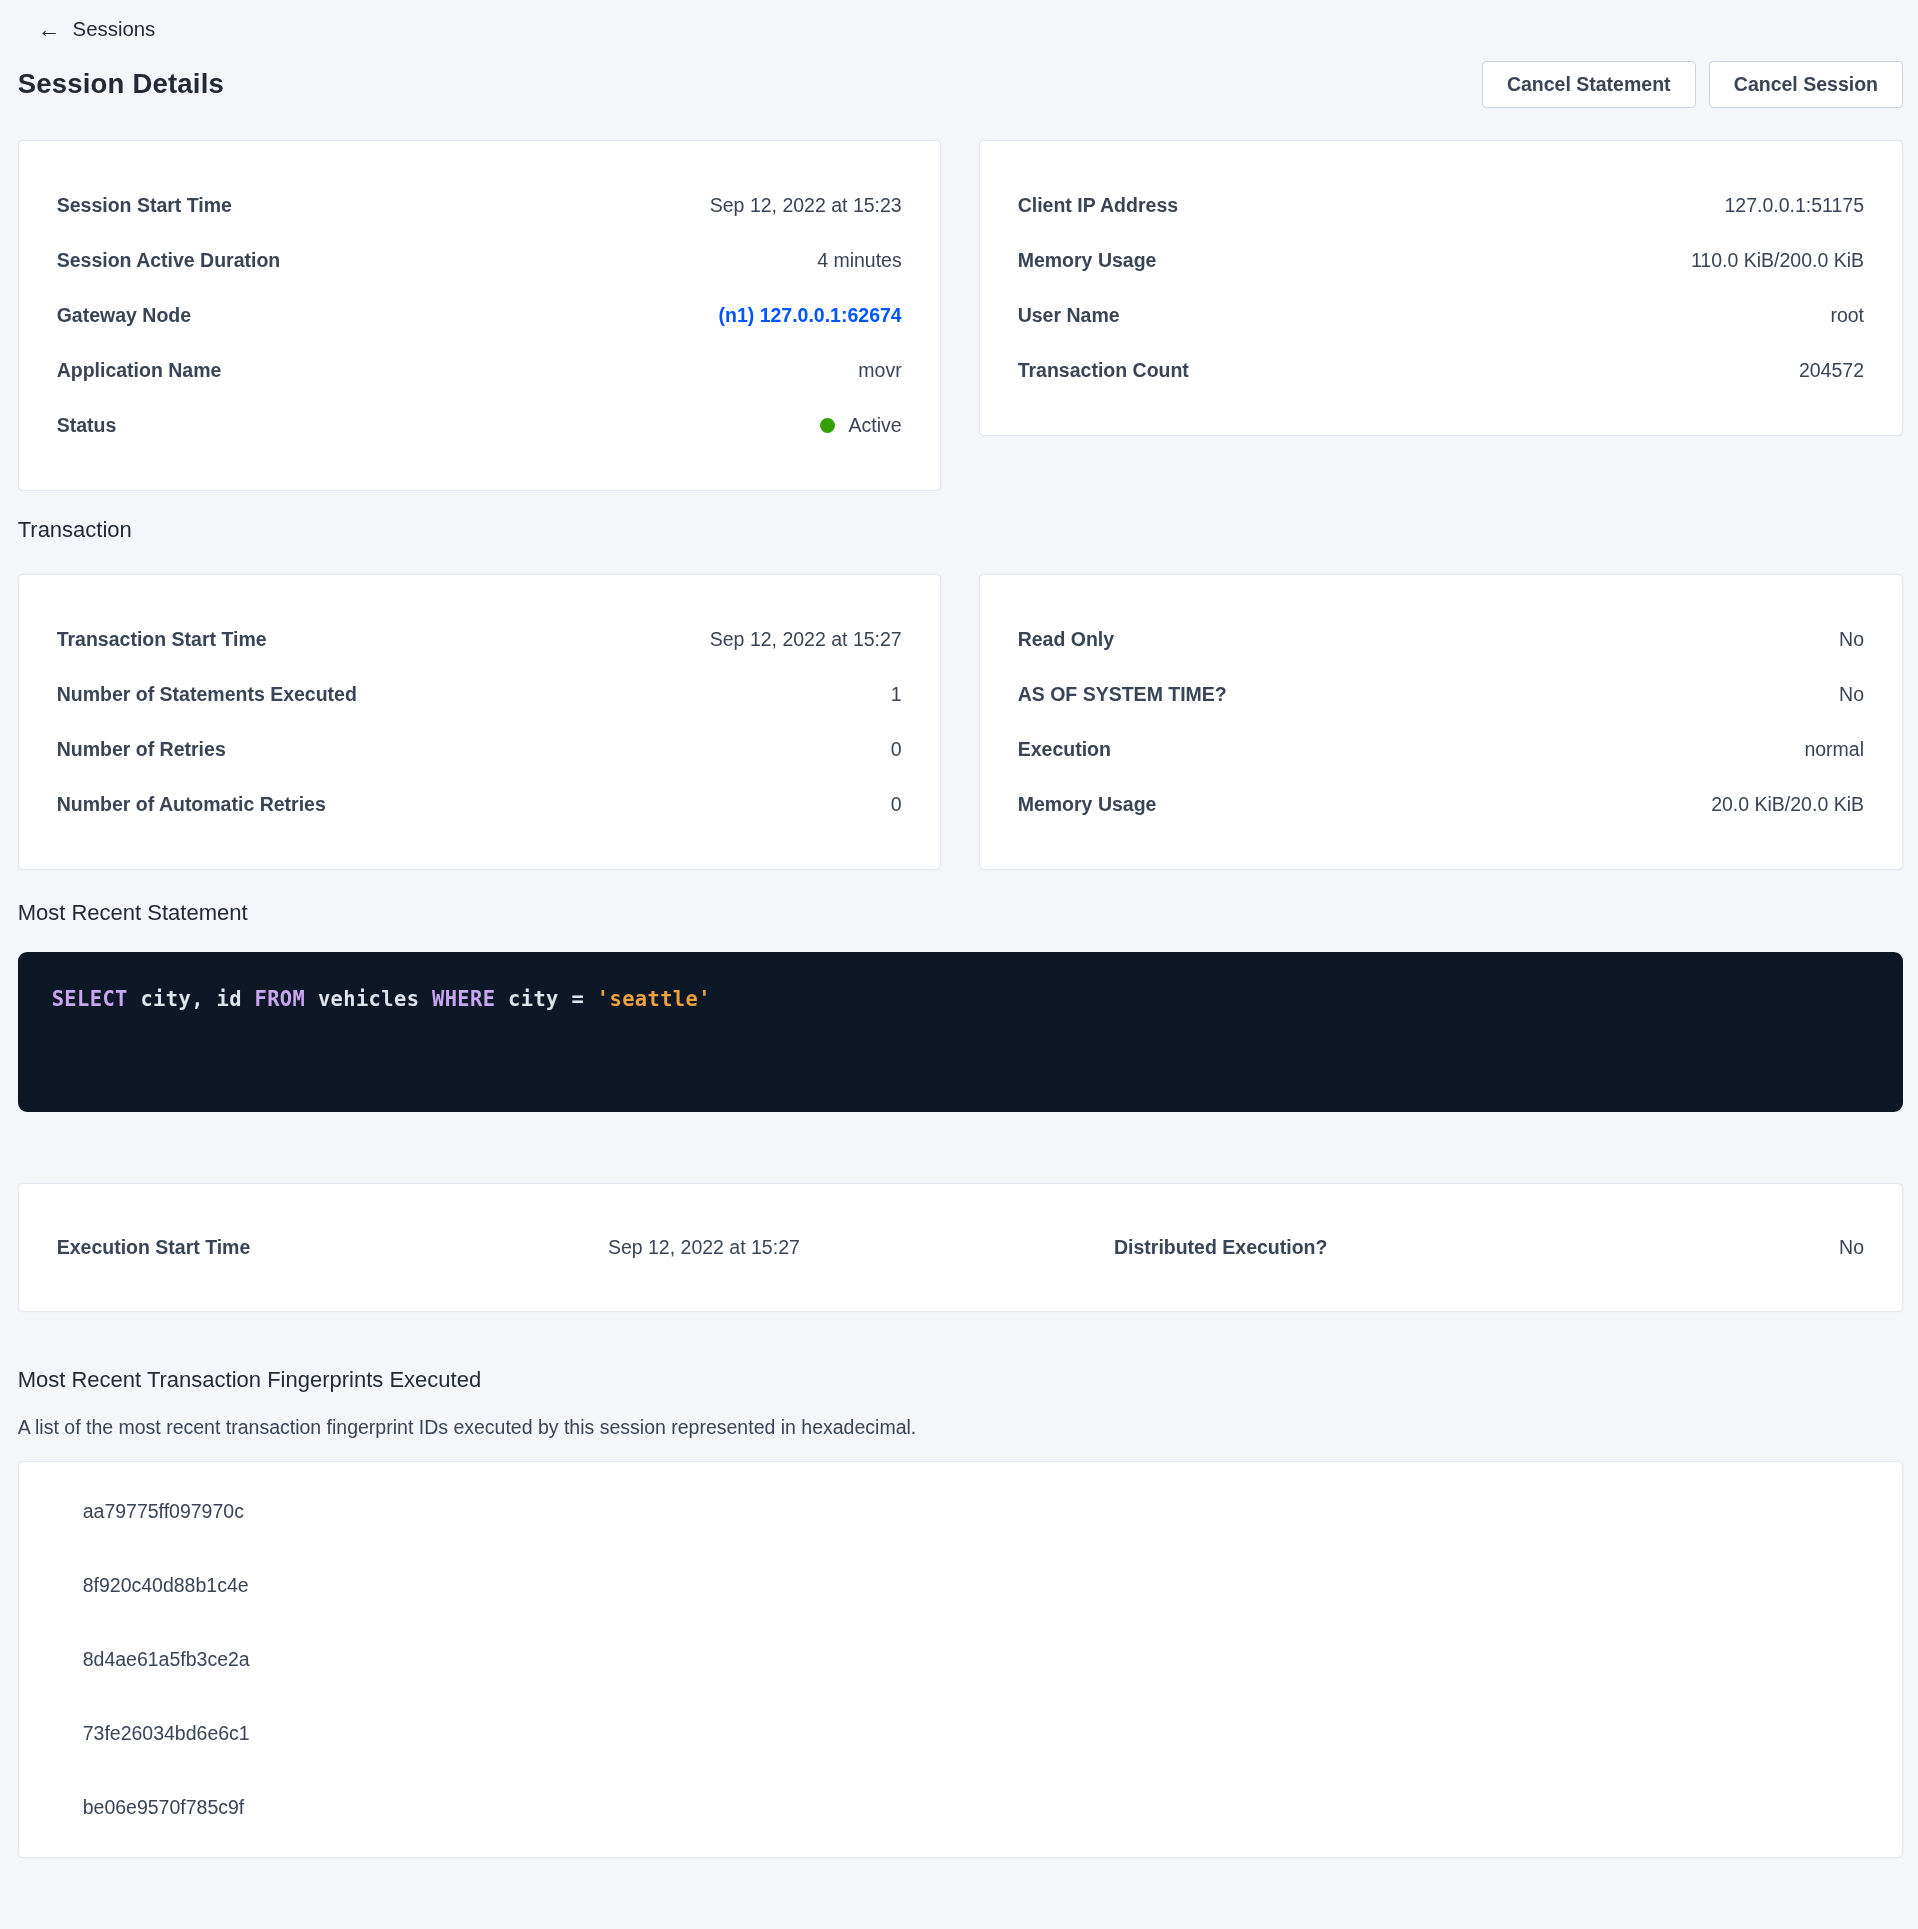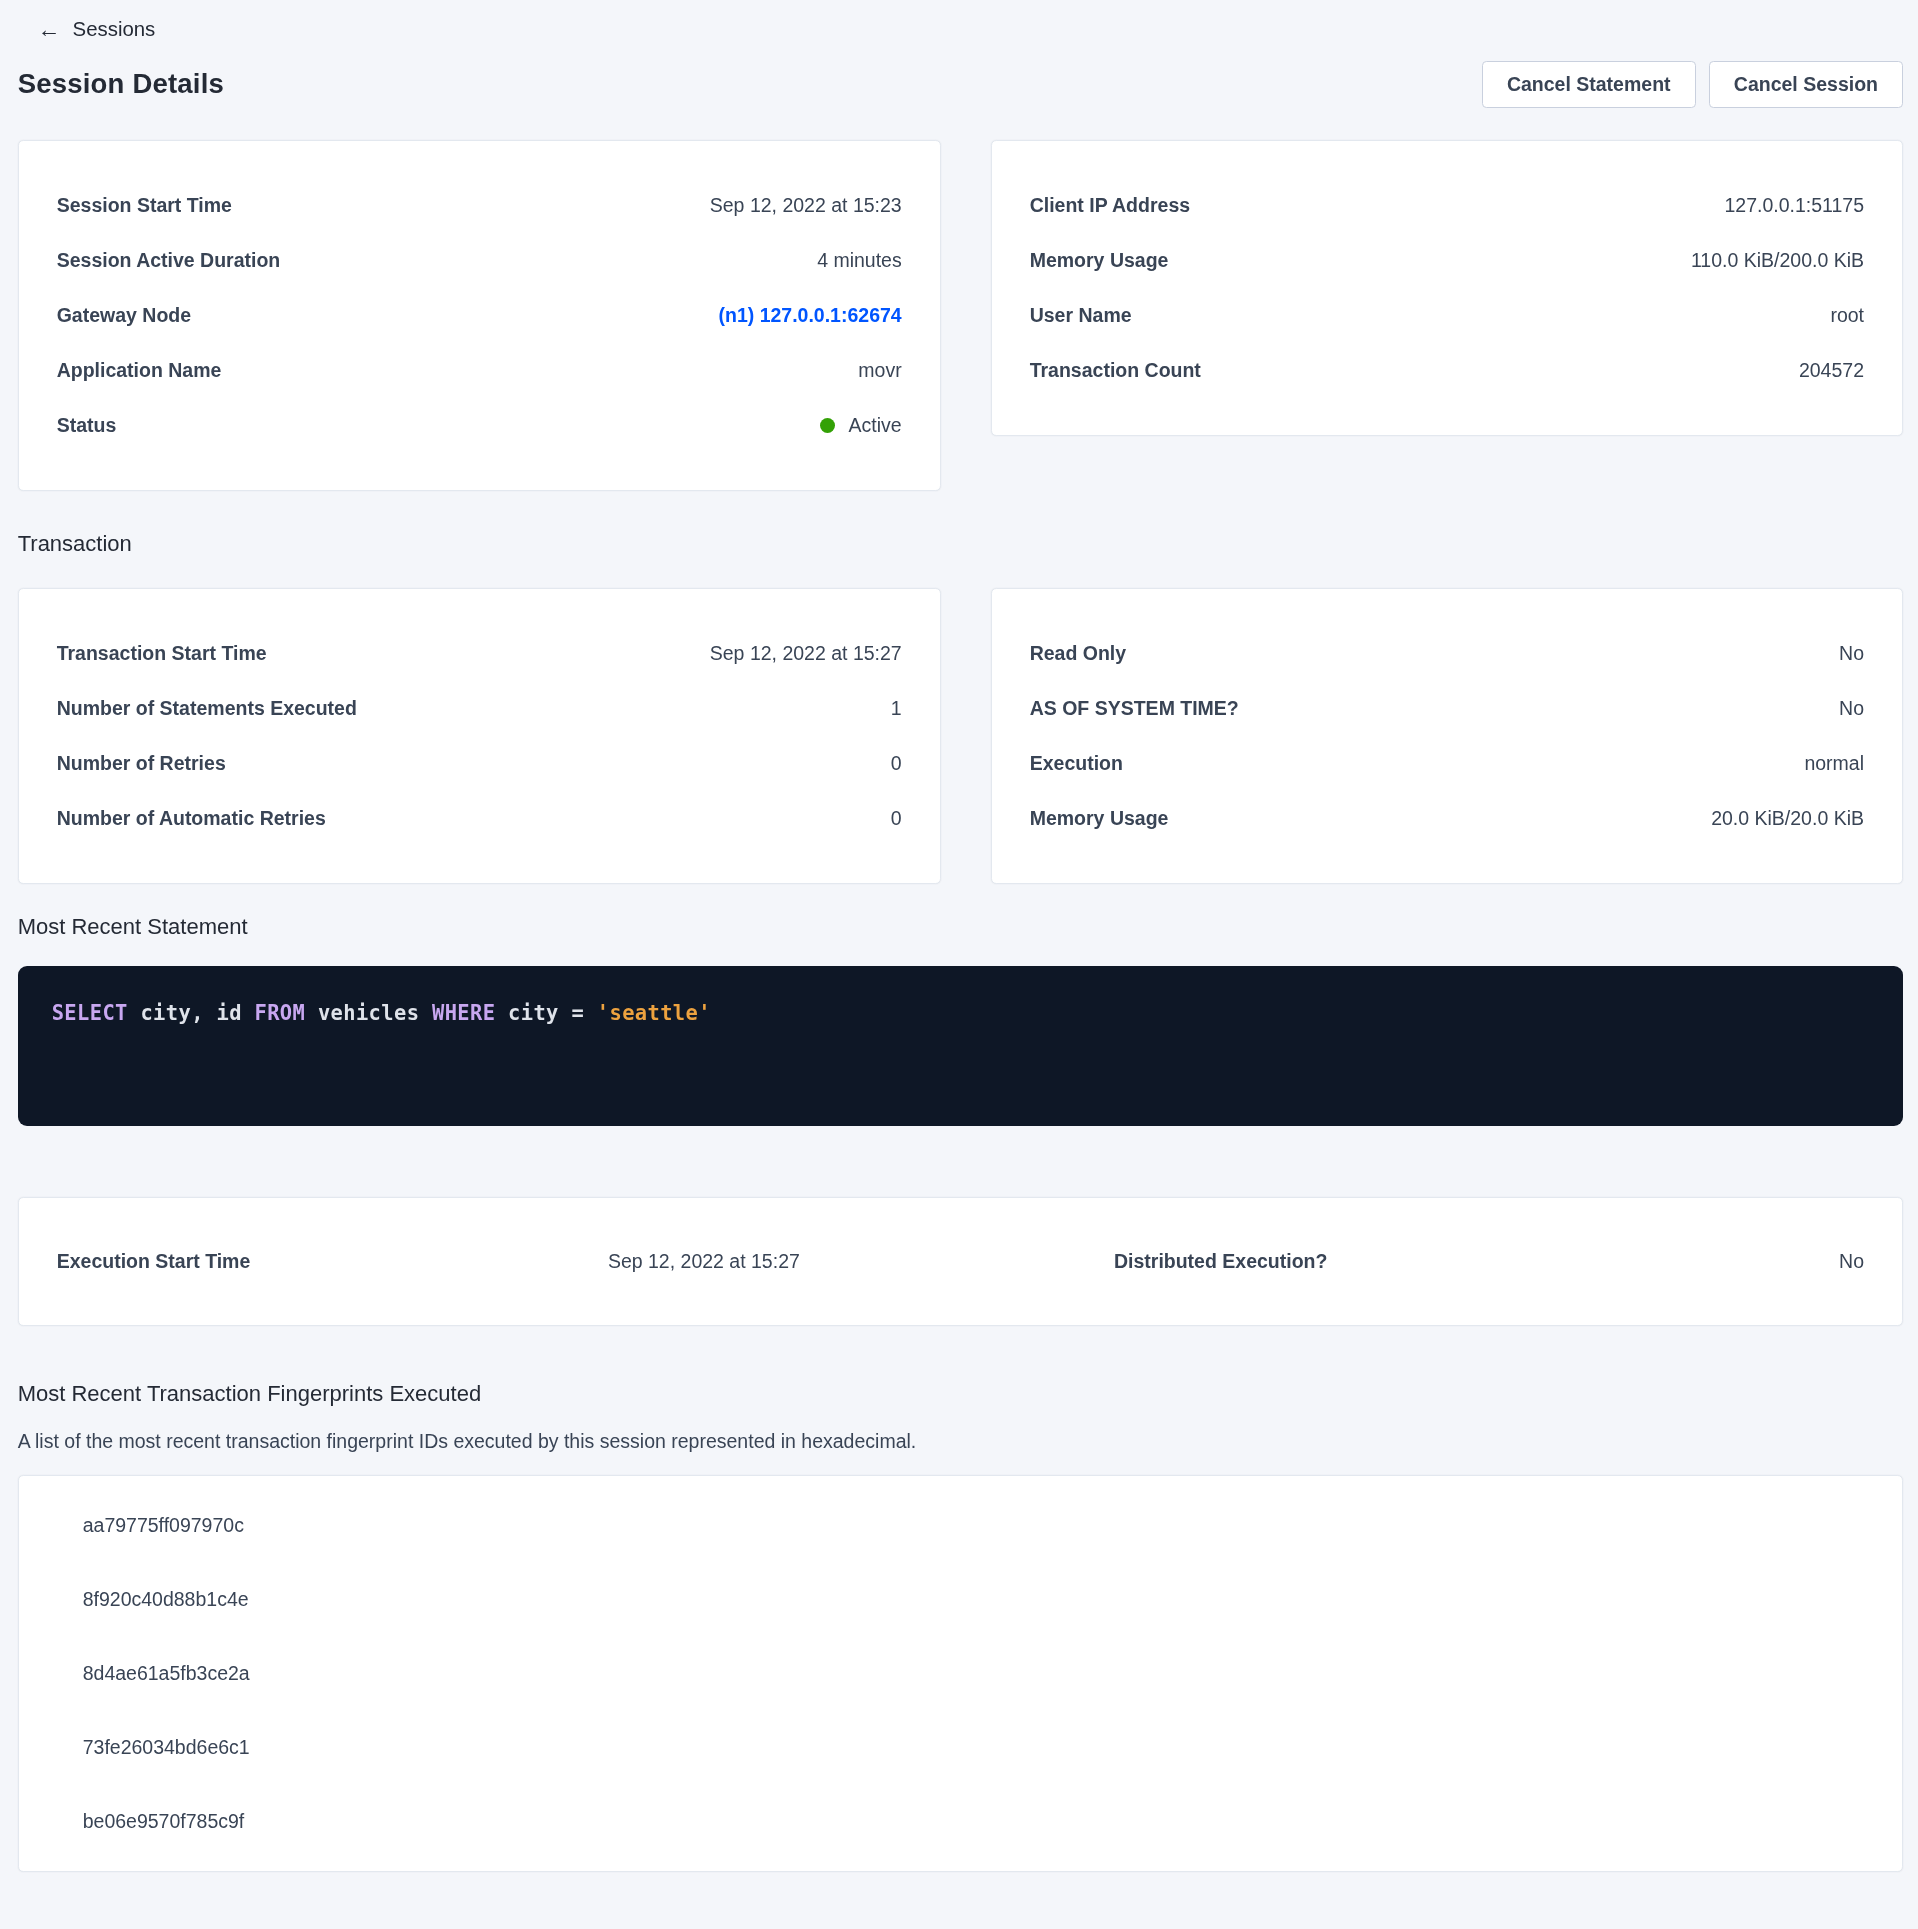--- a/index.html
+++ b/index.html
@@ -28,21 +28,21 @@
   .page-title { font-size: 27.5px; font-weight: 700; color: #242a35; letter-spacing: 0.2px; }
   .actions { display: flex; gap: 13.3px; }
   .btn {
     height: 47px; padding: 0 24px;
     background: #ffffff; border: 0.9px solid #c9d0de; border-radius: 4.4px;
     font-family: inherit; font-size: 19.5px; font-weight: 600; color: #394455;
     cursor: pointer;
   }
 
   
-  .cards-row { display: flex; gap: 50px; align-items: flex-start; margin-top: 32px; }
+  .cards-row { display: flex; gap: 38px; align-items: flex-start; margin-top: 32px; }
   .card {
     background: #ffffff; border: 0.9px solid #e3e8ef; border-radius: 5.3px;
     box-shadow: 0 0 1.8px rgba(40,50,70,0.08);
   }
   .kv-card { padding: 37px 38px; }
   .col-left { width: 923px; flex: none; }
   .col-right { flex: 1; }
 
   .kv-row { display: flex; justify-content: space-between; align-items: center; height: 55px; }
   .kv-label { font-size: 19.5px; font-weight: 600; color: #394455; }
@@ -132,21 +132,21 @@
           <span class="kv-label">User Name</span>
           <span class="kv-value">root</span>
         </div>
         <div class="kv-row">
           <span class="kv-label">Transaction Count</span>
           <span class="kv-value">204572</span>
         </div>
       </div>
   </div>
 
-  <h2 class="section-heading" style="margin-top:40px;">Transaction</h2>
+  <h2 class="section-heading" style="margin-top:26px;">Transaction</h2>
 
   <div class="cards-row" style="margin-top:31px;">
     <div class="card kv-card col-left" id="txn-left-card">
         <div class="kv-row">
           <span class="kv-label">Transaction Start Time</span>
           <span class="kv-value">Sep 12, 2022 at 15:27</span>
         </div>
         <div class="kv-row">
           <span class="kv-label">Number of Statements Executed</span>
           <span class="kv-value">1</span>

